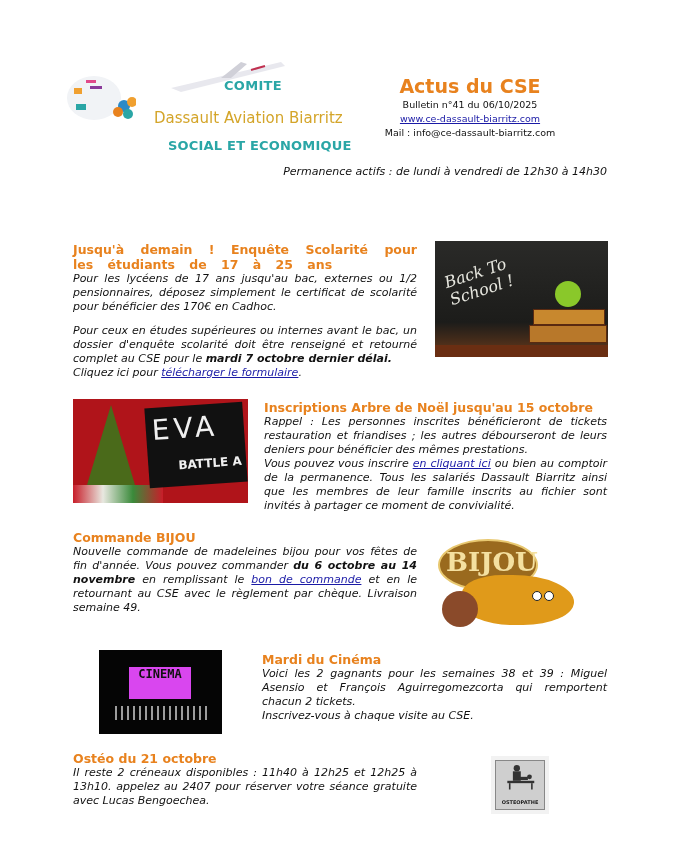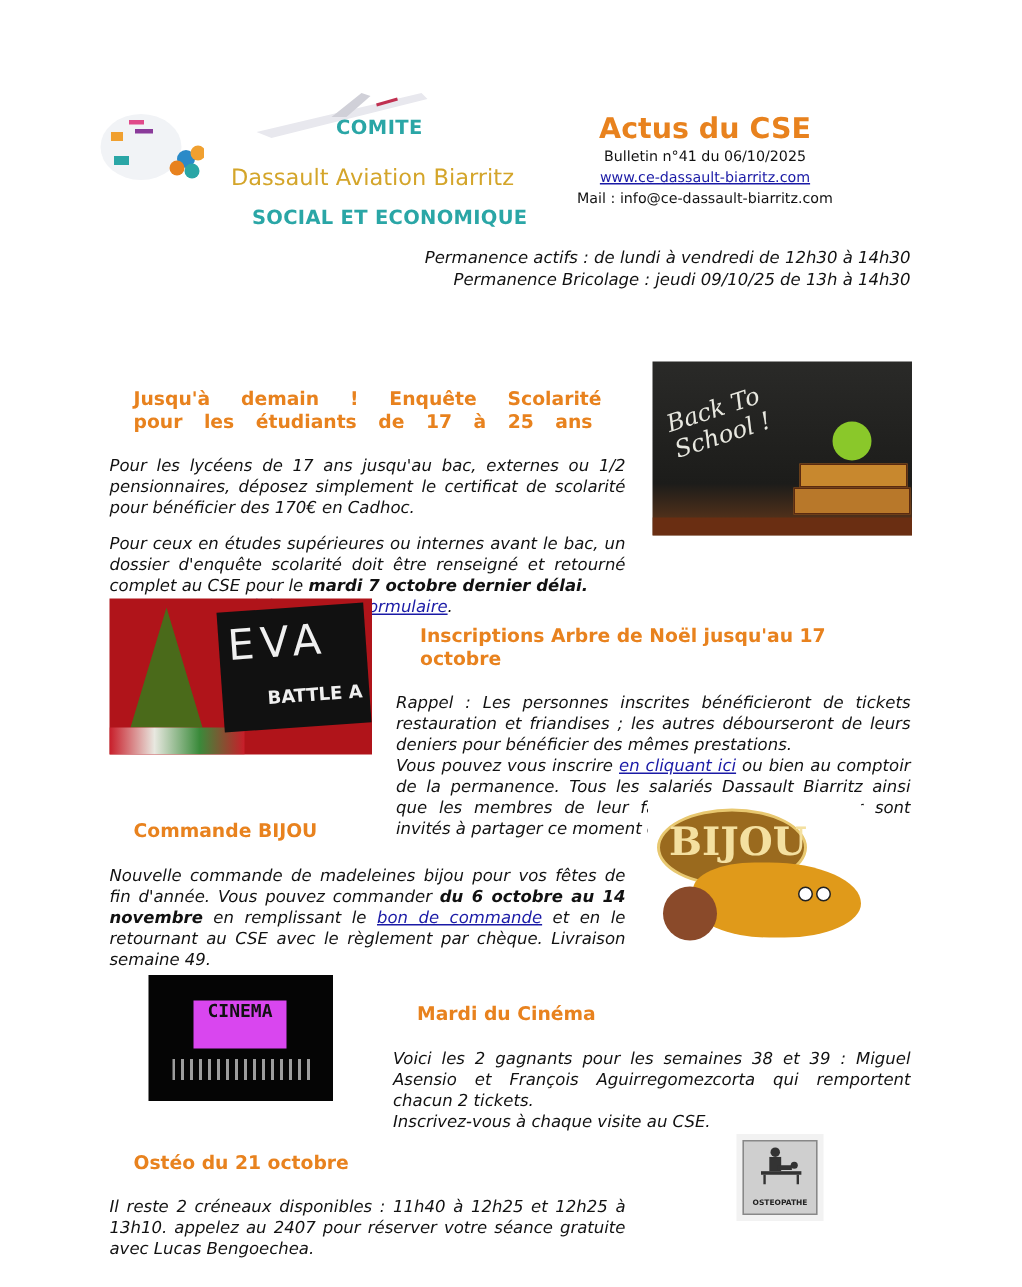--- a/index.html
+++ b/index.html
@@ -10,21 +10,21 @@
   .logo .emblem { position:absolute; left:0; top:10px; width:70px; height:60px; }
   .logo .plane { position:absolute; left:95px; top:0; width:130px; height:40px; }
   .logo .l1 { position:absolute; left:158px; top:22px; font:bold 13px "DejaVu Sans",sans-serif; color:#2aa6a6; letter-spacing:0.3px; }
   .logo .l2 { position:absolute; left:102px; top:38px; font:bold 13px "DejaVu Sans",sans-serif; color:#2aa6a6; letter-spacing:0.2px; white-space:nowrap;margin-top:44px; }
   .logo .l3 { position:absolute; left:88px; top:53px; font:15px "DejaVu Sans",sans-serif; color:#d4a52a; white-space:nowrap; }
   .hdr { left:370px; top:74px; width:200px; text-align:center; }
   .hdr .title { font:bold 19px "DejaVu Sans",sans-serif; color:#e8821e; line-height:24px; }
   .hdr .meta { font-size:9.5px; line-height:14px; color:#111; }
   .hdr a { color:#1a1aa6; text-decoration:underline; }
   .perm { right:74px; top:165px; text-align:right; font-size:11px; line-height:14.5px; white-space:nowrap;font-style:italic; }
-  h2 { margin:16px; font:bold 12.5px "DejaVu Sans",sans-serif; color:#e8821e; line-height:15px; }
+  h2 { margin:0; font:bold 12.5px "DejaVu Sans",sans-serif; color:#e8821e; line-height:15px; }
   .txt { font-size:11px; line-height:14px; text-align:justify;font-style:italic; }
   .txt p { margin:0; }
   .txt a { color:#1a1aa6; text-decoration:underline; }
   .imgbox { overflow:hidden; }
   .s1 { left:73px; top:242px; width:344px; }
   .s1 h2 { text-align:justify; text-align-last:left; word-spacing:10px; }
   .s2 { left:264px; top:400px; width:343px; }
   .s3 { left:73px; top:530px; width:344px; }
   .s4 { left:262px; top:652px; width:345px; }
   .s5 { left:73px; top:751px; width:344px; }
@@ -57,21 +57,20 @@
 
 <div class="abs hdr">
   <div class="title">Actus du CSE</div>
   <div class="meta">Bulletin n°41 du 06/10/2025</div>
   <div class="meta"><a>www.ce-dassault-biarritz.com</a></div>
   <div class="meta">Mail : info@ce-dassault-biarritz.com</div>
 </div>
 
 <div class="abs perm">
   <div>Permanence actifs : de lundi à vendredi de 12h30 à 14h30</div>
-  <div>Permanence Bricolage : jeudi 09/10/25 de 13h à 14h30</div>
 </div>
 
 <div class="abs s1">
   <h2>Jusqu'à demain ! Enquête Scolarité pour les étudiants de 17 à 25 ans</h2>
   <div class="txt">
     <p>Pour les lycéens de 17 ans jusqu'au bac, externes ou 1/2 pensionnaires, déposez simplement le certificat de scolarité pour bénéficier des 170€ en Cadhoc.</p>
     <div class="gap"></div>
     <p><span>Pour ceux en études supérieures ou internes avant le bac, un dossier d'enquête scolarité doit être renseigné et retourné complet au CSE pour le </span><b>mardi 7 octobre dernier délai.</b></p>
     <p style="text-align:left"><span>Cliquez ici pour </span><a>télécharger le formulaire</a><span>.</span></p>
   </div>
@@ -86,21 +85,21 @@
 
 <div class="abs imgbox" style="left:73px;top:399px;width:175px;height:104px;background:#b0141a;">
   <div style="position:absolute;left:14px;top:6px;width:0;height:0;border-left:24px solid transparent;border-right:24px solid transparent;border-bottom:80px solid #4a6a1a;"></div>
   <div style="position:absolute;left:0;top:86px;width:90px;height:18px;background:linear-gradient(90deg,#c81e2a,#e8e8e0,#3a8a3a,#c81e2a);"></div>
   <div style="position:absolute;left:74px;top:6px;width:98px;height:80px;background:#111;transform:rotate(-4deg);">
     <div style="position:absolute;left:6px;top:6px;color:#f0f0f0;font:28px 'DejaVu Sans',sans-serif;letter-spacing:4px;">EVA</div>
     <div style="position:absolute;left:30px;top:52px;color:#f0f0f0;font:bold 12px 'DejaVu Sans',sans-serif;">BATTLE A</div>
   </div>
 </div>
 <div class="abs s2">
-  <h2>Inscriptions Arbre de Noël jusqu'au 17 octobre</h2>
+  <h2>Inscriptions Arbre de Noël jusqu'au 15 octobre</h2>
   <div class="txt">
     <p>Rappel : Les personnes inscrites bénéficieront de tickets restauration et friandises ; les autres débourseront de leurs deniers pour bénéficier des mêmes prestations.</p>
     <p><span>Vous pouvez vous inscrire </span><a>en cliquant ici</a><span> ou bien au comptoir de la permanence. Tous les salariés Dassault Biarritz ainsi que les membres de leur famille inscrits au fichier sont invités à partager ce moment de convivialité.</span></p>
   </div>
 </div>
 
 <div class="abs s3">
   <h2>Commande BIJOU</h2>
   <div class="txt">
     <p><span>Nouvelle commande de madeleines bijou pour vos fêtes de fin d'année. Vous pouvez commander </span><b>du 6 octobre au 14 novembre</b><span> en remplissant le </span><a>bon de commande</a><span> et en le retournant au CSE avec le règlement par chèque. Livraison semaine 49.</span></p>

